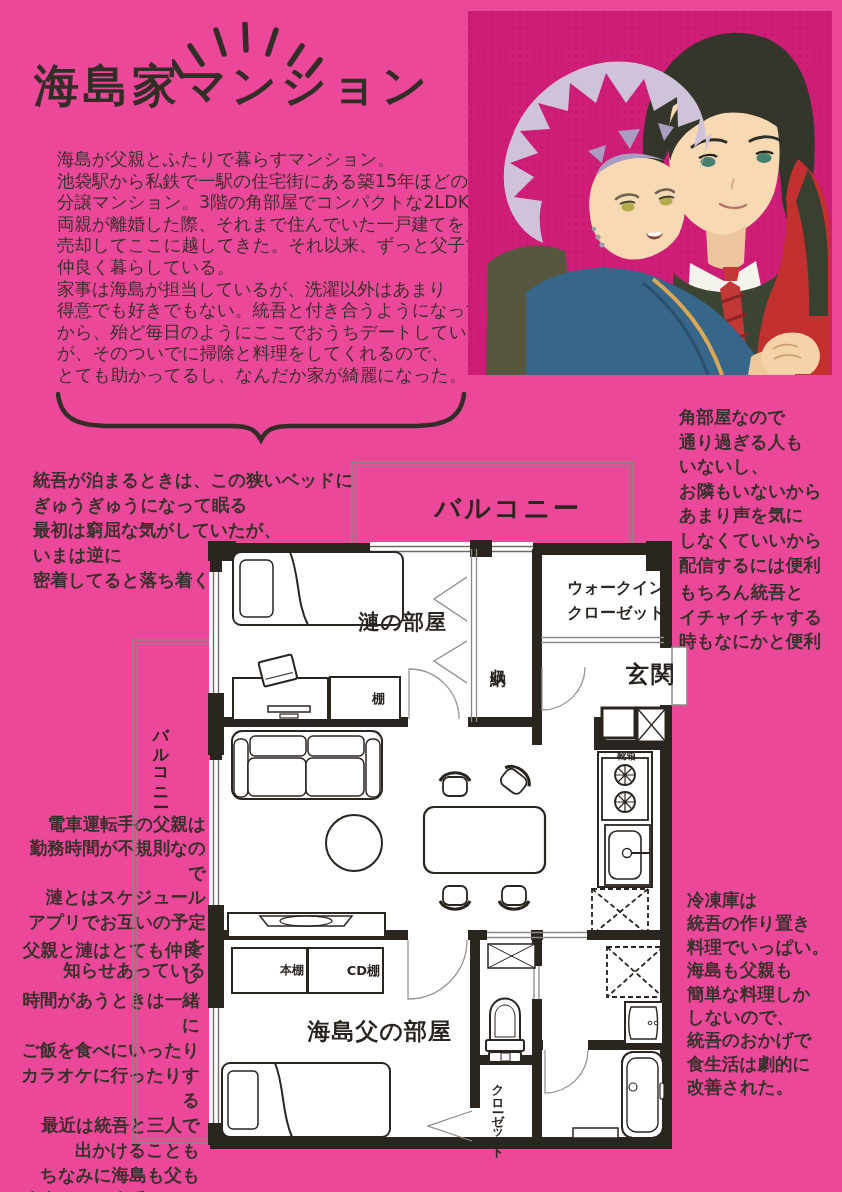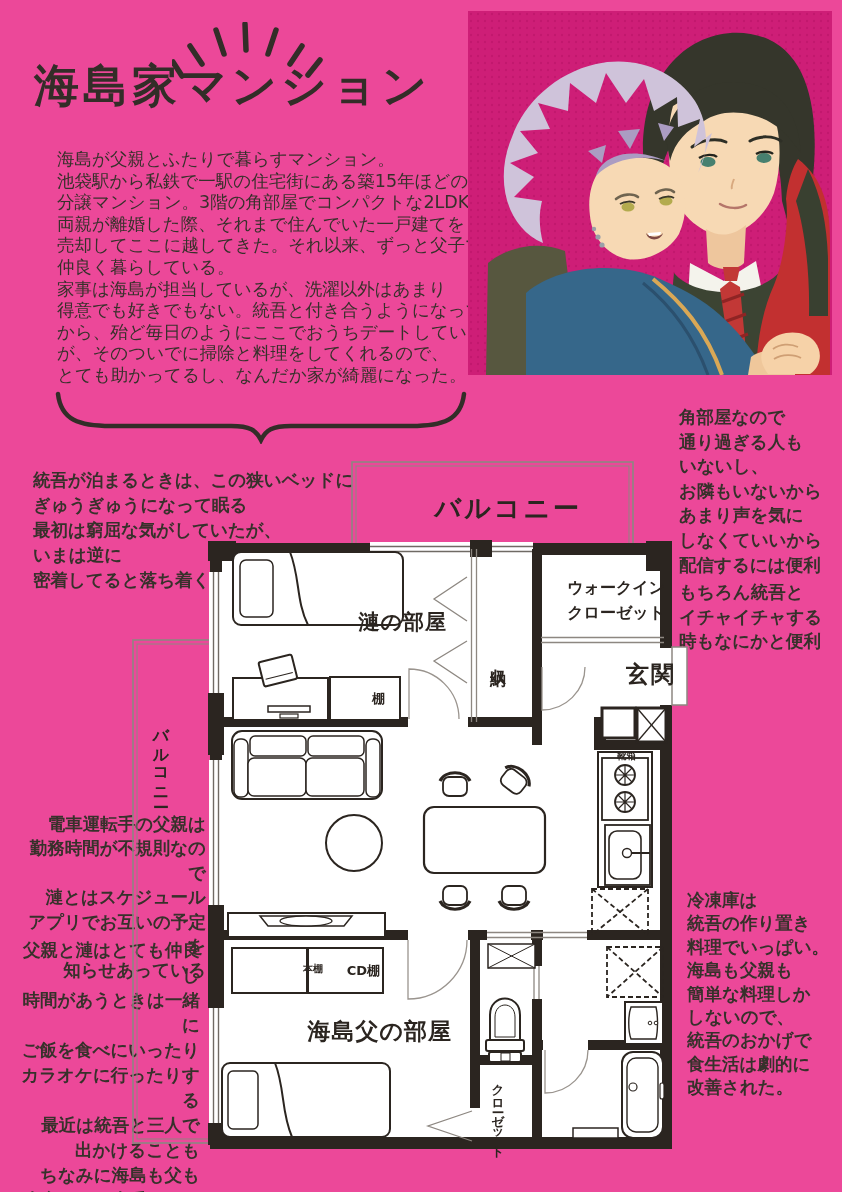--- a/index.html
+++ b/index.html
@@ -19,21 +19,21 @@
   #note-freezer{left:687px;top:889px;font-size:17.5px;line-height:23.4px;}
   #lbl-balcony-top{left:402px;top:491px;width:180px;font-size:26px;letter-spacing:3px;}
   #lbl-balcony-left{left:150px;top:650px;height:150px;font-size:16px;letter-spacing:2px;}
   #lbl-ren{left:267px;top:608px;width:180px;font-size:21px;letter-spacing:1px;}
   #lbl-shelf{left:345px;top:690px;width:40px;font-size:13px;}
   #lbl-storage{left:487px;top:600px;height:60px;font-size:16px;letter-spacing:2px;}
   #lbl-wic{left:534px;top:576px;width:131px;font-size:16px;line-height:1.55;}
   #lbl-entrance{left:596px;top:659px;width:80px;font-size:23px;letter-spacing:2px;}
   #lbl-shoebox{left:601px;top:750px;width:35px;font-size:9.5px;}
   #lbl-father{left:232px;top:1016px;width:220px;font-size:23px;letter-spacing:1px;}
-  #lbl-bookshelf{left:234px;top:962px;width:70px;font-size:10px;margin-left:19px;}
+  #lbl-bookshelf{left:234px;top:962px;width:70px;font-size:12px;}
   #lbl-cdshelf{left:310px;top:962px;width:70px;font-size:13px;}
   #lbl-closet{left:489px;top:1062px;height:90px;font-size:12.5px;letter-spacing:1px;}
 </style>
 </head>
 <body>
 
 <div id="canvas">
 
   <svg class="abs" style="left:172px;top:22px" width="152" height="60" viewBox="0 0 152 60">
     <g stroke="#332d28" stroke-width="5.5" stroke-linecap="round">

